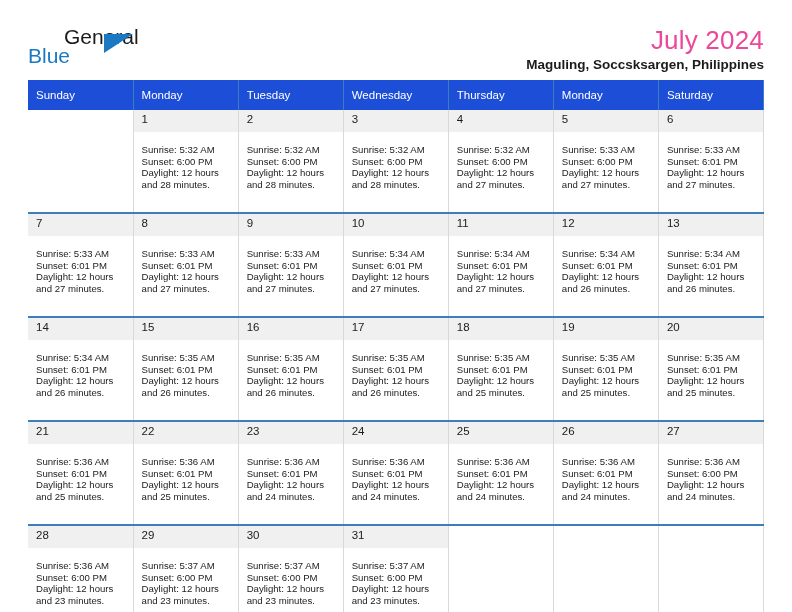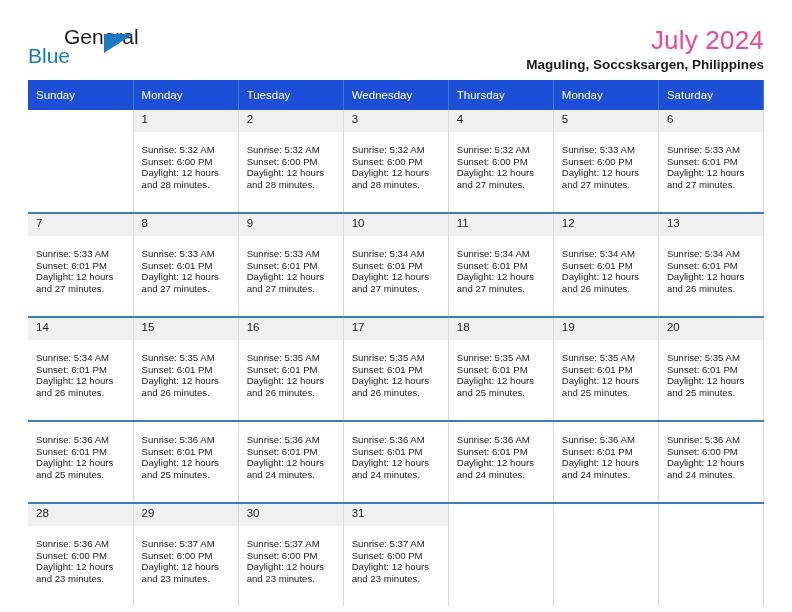--- a/index.html
+++ b/index.html
@@ -314,20 +314,29 @@
           <td>
             <span class="info-line">Sunrise: 5:35 AM</span>
             <span class="info-line">Sunset: 6:01 PM</span>
             <span class="info-line">Daylight: 12 hours</span>
             <span class="info-line">and 25 minutes.</span>
           </td>
         </tr>
         <tr class="week-sep">
           <td colspan="7"></td>
         </tr>
+        <tr class="daynum-row">
+          <td>21</td>
+          <td>22</td>
+          <td>23</td>
+          <td>24</td>
+          <td>25</td>
+          <td>26</td>
+          <td>27</td>
+        </tr>
         <tr class="info-row">
           <td>
             <span class="info-line">Sunrise: 5:36 AM</span>
             <span class="info-line">Sunset: 6:01 PM</span>
             <span class="info-line">Daylight: 12 hours</span>
             <span class="info-line">and 25 minutes.</span>
           </td>
           <td>
             <span class="info-line">Sunrise: 5:36 AM</span>
             <span class="info-line">Sunset: 6:01 PM</span>

